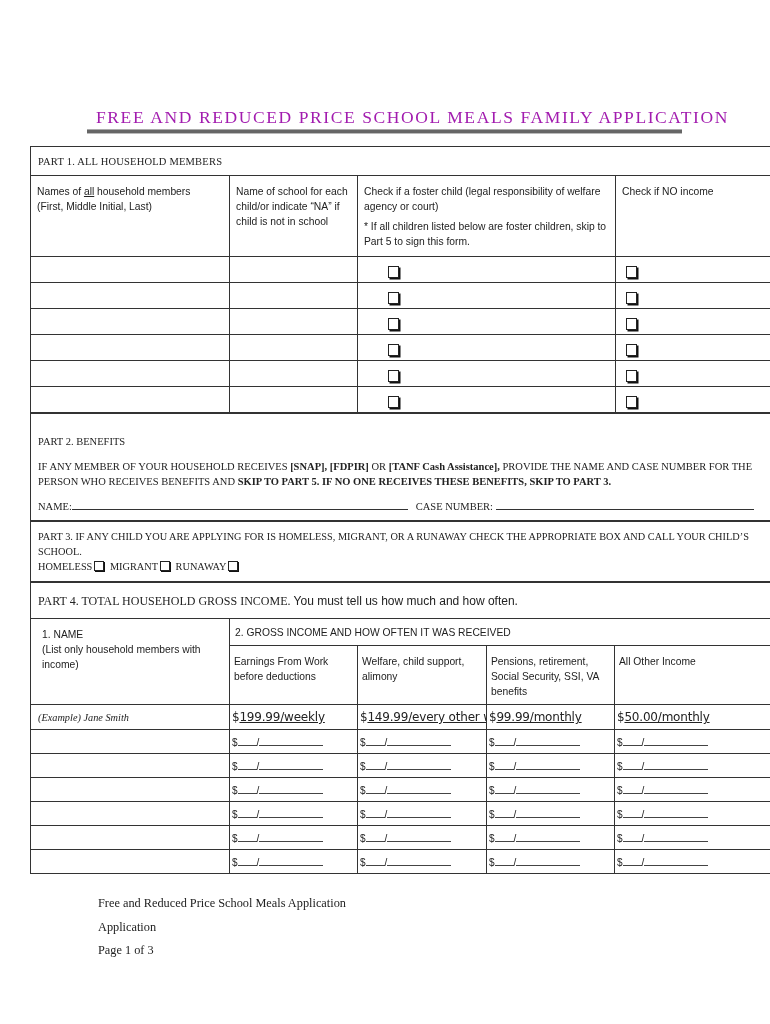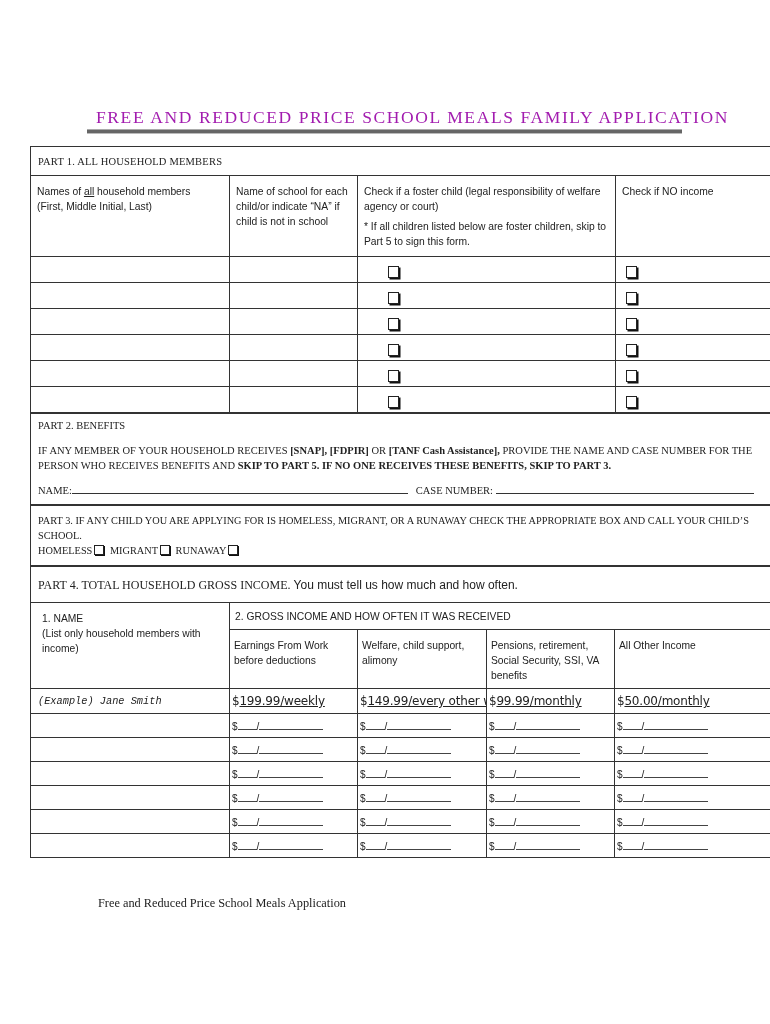--- a/index.html
+++ b/index.html
@@ -29,39 +29,39 @@
   .hdr p + p { margin-top: 5px; }
 
   .p1row td { height: 20px; }
   .cb {
     display: inline-block; width: 9px; height: 10px; border: 1px solid #222;
     box-shadow: 1.5px 1.5px 0 #111; background: #fff; vertical-align: middle;
   }
   .cb-cell-fc { padding-left: 30px !important; padding-top: 5px !important; }
   .cb-cell-ni { padding-left: 10px !important; padding-top: 5px !important; }
 
-  .p2 { font-family: "Liberation Serif", serif; font-size: 10.5px; color: #222; padding: 4px 7px 6px 7px; line-height: 15px; }
+  .p2 { font-family: "Liberation Serif", serif; font-size: 10.5px; color: #222; padding: 20px 7px 6px 7px; line-height: 15px; }
   .p2 .line { margin: 0; }
   .p2 .gap { height: 10px; }
   b { font-weight: bold; }
   .u-line { display: inline-block; border-bottom: 1px solid #333; height: 10px; vertical-align: baseline; }
 
   .p3 { font-family: "Liberation Serif", serif; font-size: 10.3px; color: #222; padding: 7px 7px 7px 7px; line-height: 15px; }
   .p3 .cbs { display: inline-block; width: 8px; height: 8px; border: 1px solid #222; box-shadow: 1px 1px 0 #111; vertical-align: -1px; margin: 0 3px 0 2px; }
 
   .p4head { padding: 8px 7px 9px 7px; }
   .p4head .a { font-family: "Liberation Serif", serif; font-size: 12px; }
   .p4head .b { font-family: "Liberation Sans", sans-serif; font-size: 12px; }
 
   .inc-name { font-family: "Liberation Sans", sans-serif; font-size: 10.3px; line-height: 15px; padding: 8px 11px; }
   .inc-top { font-family: "Liberation Sans", sans-serif; font-size: 10.3px; padding: 8px 5px 7px 5px; }
   .inc-col { font-family: "Liberation Sans", sans-serif; font-size: 10.3px; line-height: 15px; text-align: left; padding: 8px 4px 0 4px; height: 50px; }
 
   .ex-row td { height: 24px; vertical-align: middle; }
-  .ex-name { font-family: Liberation Mono, monospace; font-style: italic; font-size: 10.3px; padding-left: 7px !important; }
+  .ex-name { font-family: Liberation Serif, serif; font-style: italic; font-size: 10.3px; padding-left: 7px !important; }
   .ex-val { font-family: "DejaVu Sans", sans-serif; font-size: 12px; padding-left: 2px !important; white-space: nowrap; overflow: hidden; letter-spacing: -0.2px; }
   .ex-val .ul { text-decoration: underline; }
 
   .blank-row td { height: 23px; vertical-align: middle; }
   .blank-val { font-family: "Liberation Sans", sans-serif; font-size: 10px; padding-left: 2px !important; white-space: nowrap; }
   .blank-val .s { display: inline-block; width: 19px; border-bottom: 1px solid #444; height: 9px; }
   .blank-val .l { display: inline-block; width: 64px; border-bottom: 1px solid #444; height: 9px; }
 
   .footer {
     position: absolute; left: 90px; top: 888px;
@@ -251,13 +251,15 @@
           <td class="blank-val"><span>$</span><span class="s"></span><span>/</span><span class="l"></span></td>
           <td class="blank-val"><span>$</span><span class="s"></span><span>/</span><span class="l"></span></td>
           <td class="blank-val outer-right"><span>$</span><span class="s"></span><span>/</span><span class="l"></span></td>
         </tr>
       </tbody>
   </table>
 </div>
 
 <div class="footer">
   <div>Free and Reduced Price School Meals Application</div>
+  <div>Application</div>
+  <div>Page 1 of 3</div>
 </div>
 
 </body></html>

